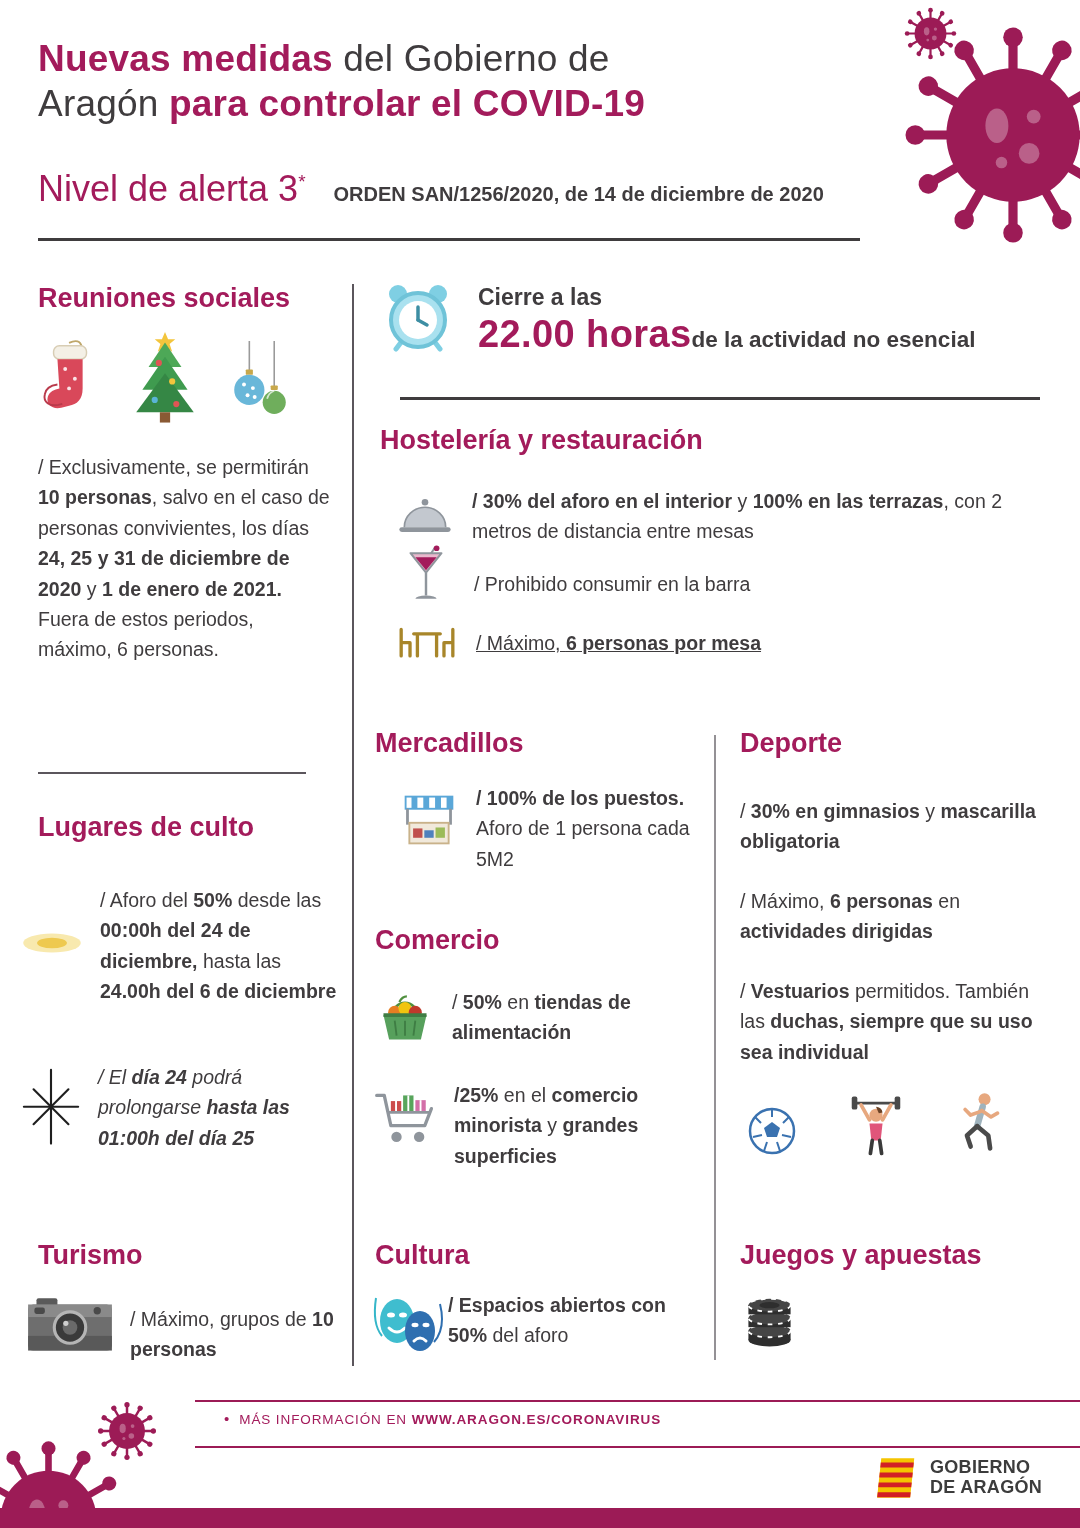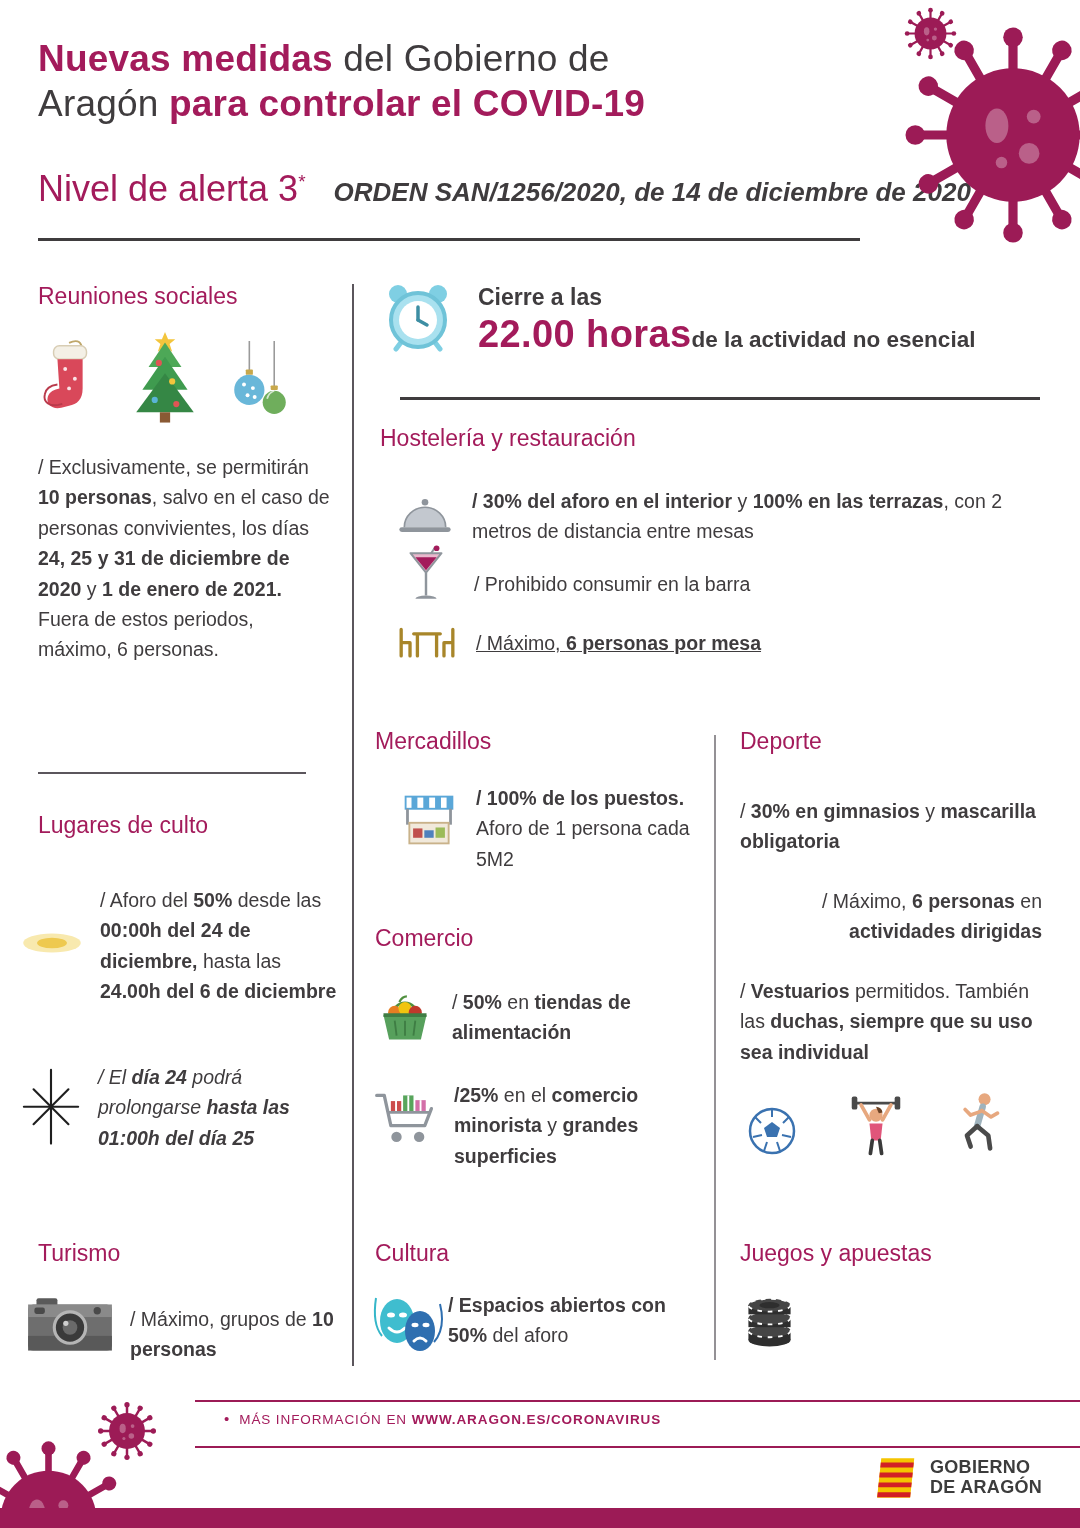--- a/index.html
+++ b/index.html
@@ -3,33 +3,33 @@
 <meta charset="utf-8">
 <style>
   :root{ --accent:#a31b5b; --dark:#3f3c3e; --bar:#9c1b56; }
   *{box-sizing:border-box; margin:0; padding:0;}
   body{background:#ffffff; font-family:"Liberation Sans","DejaVu Sans",sans-serif;}
   .page{position:relative; width:1080px; height:1528px; background:#ffffff; overflow:hidden; color:var(--dark);}
   .abs{position:absolute;}
   .b{font-weight:700;}
   .a{color:var(--accent);}
   .body{font-size:19.5px; line-height:1.56; color:var(--dark);}
-  .sec{font-size:23px; font-weight:400; color:var(--accent);}
+  .sec{font-size:27px; font-weight:700; color:var(--accent);}
   .rule{height:2.5px; background:#3f3c3e;}
   .thin{height:1.5px; background:#5b565c;}
   .row{display:flex; align-items:flex-start;}
   .ic{flex:0 0 auto;}
   .ic svg{width:100%; height:auto; display:block;}
 
   
   .title{left:38px; top:36px; font-size:37px; line-height:1.22; font-weight:400; color:var(--dark); letter-spacing:.2px;}
   .alert-row{left:38px; top:168px; display:flex; align-items:baseline; gap:28px;}
   .alert{font-size:36px; color:var(--accent); font-weight:400;}
   .alert sup{font-size:19px;}
-  .order{font-size:26px; font-style:italic; font-weight:700; color:var(--dark);}
+  .order{font-size:20px; font-weight:700; color:var(--dark);}
   .rule-header{left:38px; top:238px; width:822px;}
   .virus-big{right:-48px; top:20px; width:230px; height:230px; color:#9c1b56;}
   .virus-small-top{left:903px; top:6px; width:55px; height:55px; color:#9c1b56;}
 
   
   .vline{left:352px; top:284px; height:1082px; width:1.5px; background:#5b565c;}
   .vline2{left:714px; top:735px; height:625px; width:1.5px; background:#5b565c; opacity:.65;}
 
   
   .reuniones-title{left:38px; top:283px;}
@@ -82,21 +82,21 @@
   .com-i2 .ic{width:66px; margin-top:6px;}
   .com-i2 .tx{width:250px;}
   .cultura-title{left:375px; top:1240px;}
   .cult-i{left:370px; top:1286px; gap:2px;}
   .cult-i .ic{width:76px; margin-top:8px;}
   .cult-i .tx{width:232px; margin-top:4px;}
 
   
   .deporte-title{left:740px; top:728px;}
   .dep-t1{left:740px; top:796px; width:302px;}
-  .dep-t2{left:740px; top:886px; width:302px;text-align:right;}
+  .dep-t2{left:740px; top:886px; width:302px;}
   .dep-t3{left:740px; top:976px; width:310px;}
   .dep-icons{left:746px; top:1090px; display:flex; gap:50px; align-items:flex-end;}
   .juegos-title{left:740px; top:1240px;}
   .jue-i{left:742px; top:1288px; gap:22px;}
   .jue-i .ic{width:55px; margin-top:8px;}
   .jue-i .tx{width:238px; margin-top:2px;}
 
   
   .f-line1{left:195px; top:1400px; width:885px; background:var(--bar);}
   .f-line2{left:195px; top:1446px; width:885px; background:var(--bar);}

